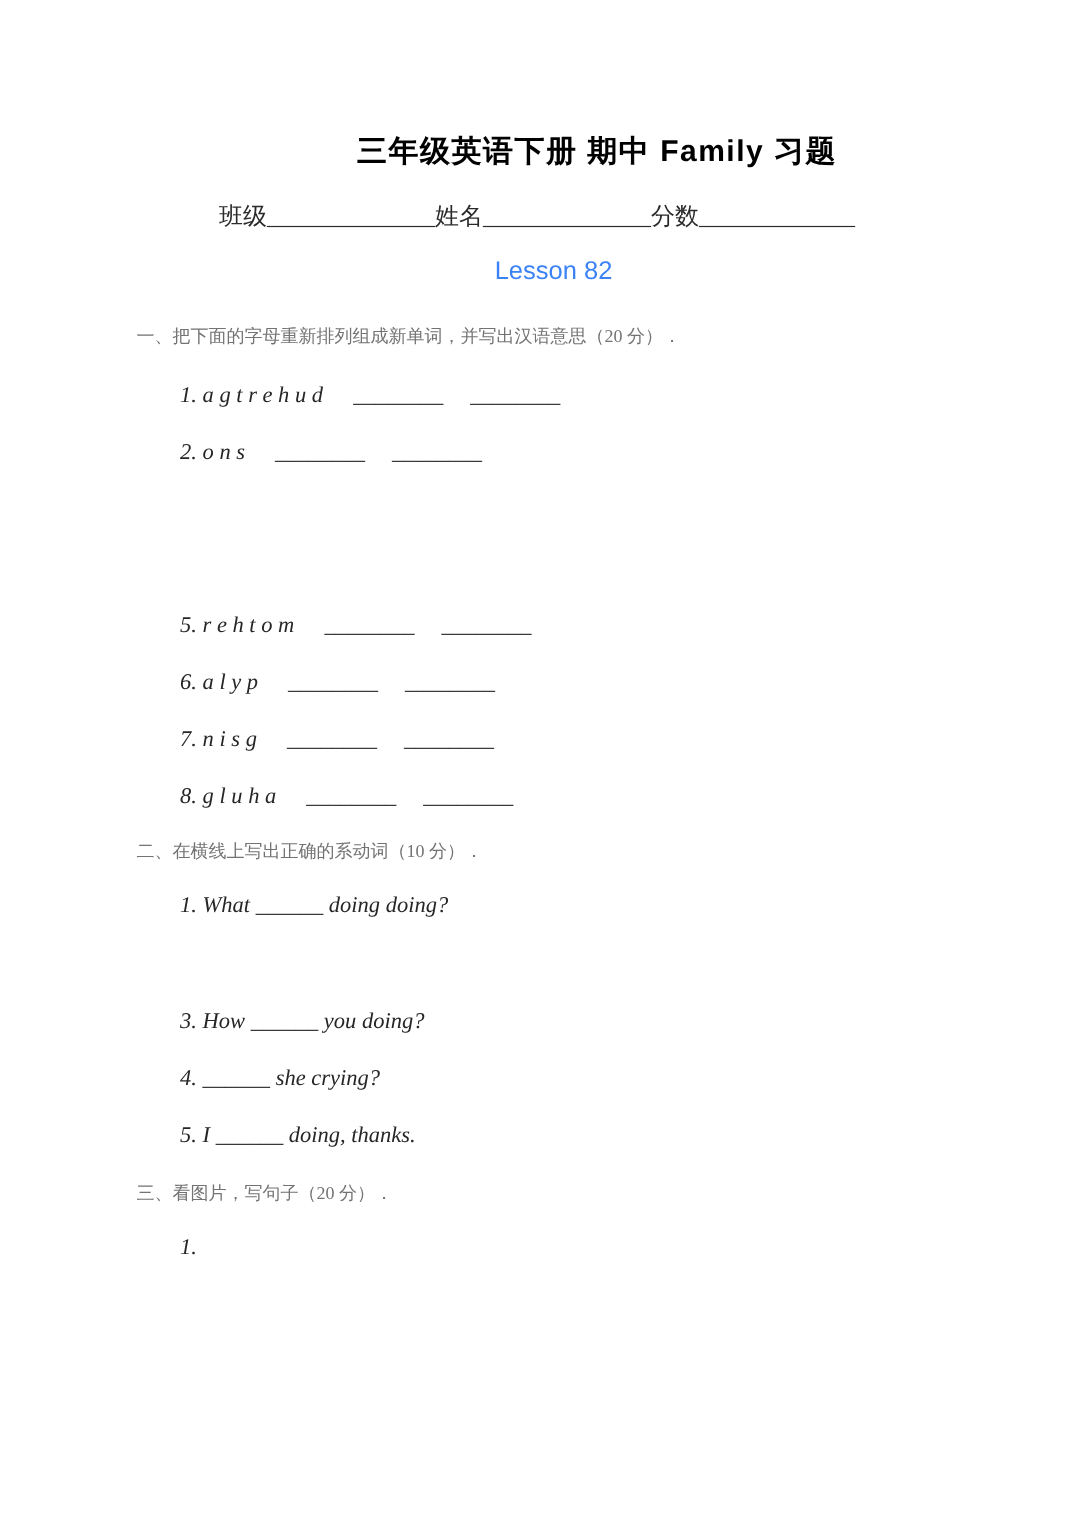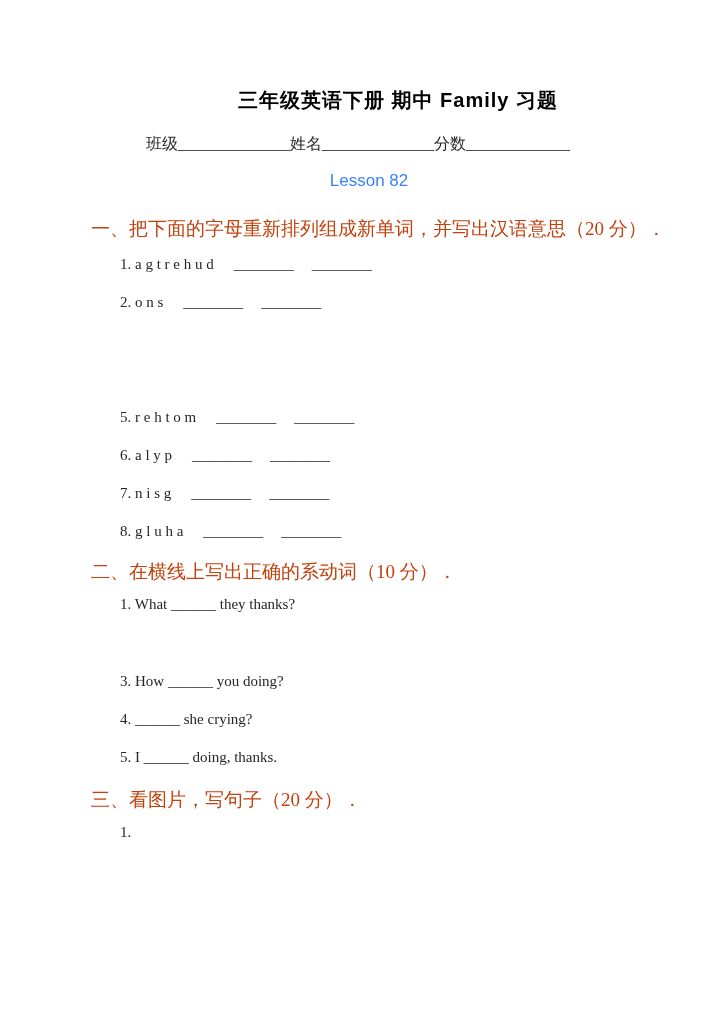--- a/index.html
+++ b/index.html
@@ -42,30 +42,31 @@
     width: 100%;
     text-align: center;
     text-indent: 14px;
     font-family: "Liberation Sans", "DejaVu Sans", sans-serif;
     font-size: 17px;
     color: #3b82f6;
   }
   .sec-head {
     position: absolute;
     left: 91px;
-    font-size: 19px;
-    color: #c2410c;
+    font-size: 12px;
+    color: #737373;
     white-space: nowrap;
   }
   .item {
     position: absolute;
     left: 120px;
     font-size: 15px;
     color: #262626;
     white-space: nowrap;
+    font-style: italic;
   }
   .s1-blank-1 { margin-left: 20px; }
   .s1-blank-2 { margin-left: 18px; }
   .blank { letter-spacing: 0; }
 </style>
 </head>
 <body>
 
 <div class="page">
 
@@ -86,21 +87,21 @@
   <div class="item" style="top:409px"><span>5.</span> <span>r e h t o m</span><span class="blank s1-blank-1">________</span><span class="blank s1-blank-2">________</span></div>
 
   <div class="item" style="top:447px"><span>6.</span> <span>a l y p</span><span class="blank s1-blank-1">________</span><span class="blank s1-blank-2">________</span></div>
 
   <div class="item" style="top:485px"><span>7.</span> <span>n i s g</span><span class="blank s1-blank-1">________</span><span class="blank s1-blank-2">________</span></div>
 
   <div class="item" style="top:523px"><span>8.</span> <span>g l u h a</span><span class="blank s1-blank-1">________</span><span class="blank s1-blank-2">________</span></div>
 
   <div class="sec-head" style="top:559px">二、在横线上写出正确的系动词（10 分）．</div>
 
-  <div class="item" style="top:596px"><span>1.</span> <span>What</span> <span class="blank">______</span> <span>they thanks?</span></div>
+  <div class="item" style="top:596px"><span>1.</span> <span>What</span> <span class="blank">______</span> <span>doing doing?</span></div>
 
 
   <div class="item" style="top:673px"><span>3.</span> <span>How</span> <span class="blank">______</span> <span>you doing?</span></div>
 
   <div class="item" style="top:711px"><span>4.</span> <span class="blank">______</span> <span>she crying?</span></div>
 
   <div class="item" style="top:749px"><span>5.</span> <span>I</span> <span class="blank">______</span> <span>doing, thanks.</span></div>
 
   <div class="sec-head" style="top:787px">三、看图片，写句子（20 分）．</div>
 

